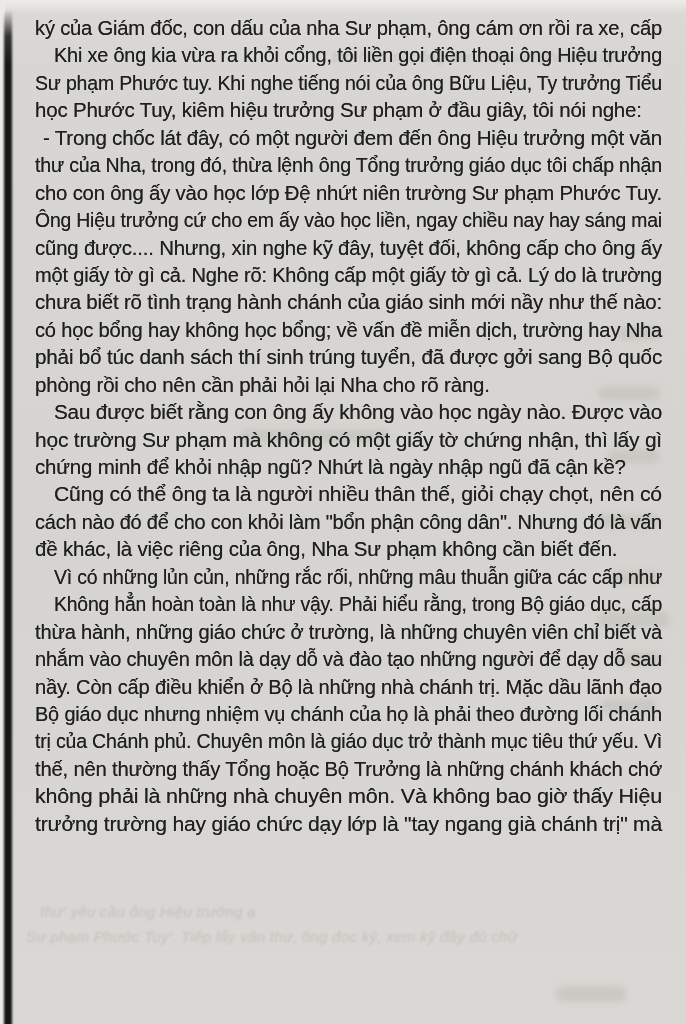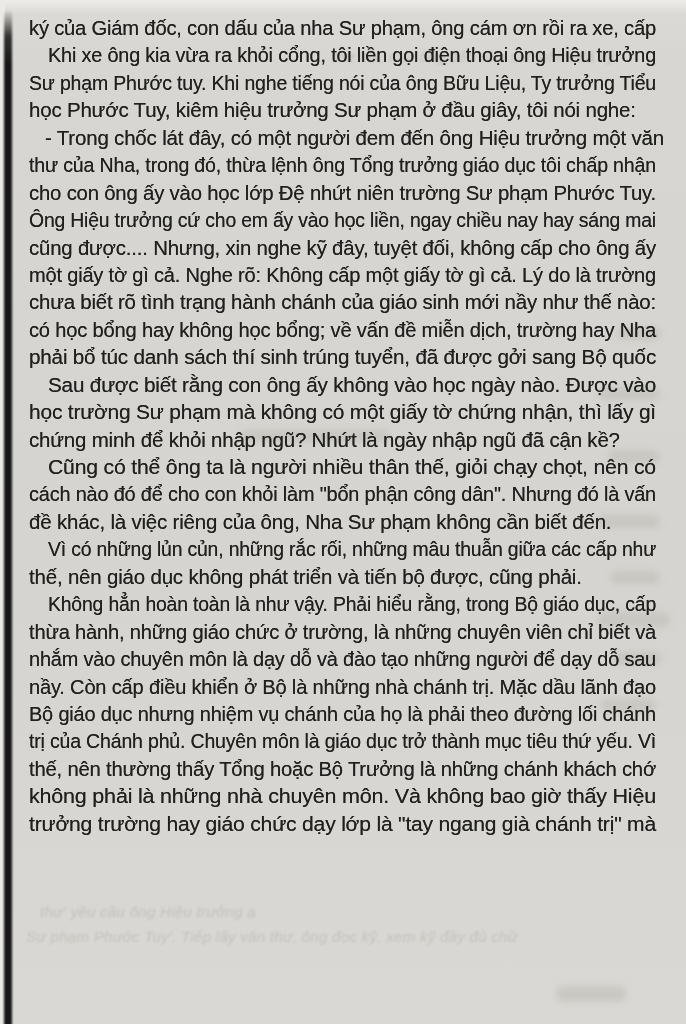--- a/index.html
+++ b/index.html
@@ -22,37 +22,37 @@
     position:absolute;left:0;top:0;width:5px;height:100%;
     background:#eceae6;
   }
   .spine{
     position:absolute;left:4px;top:10px;bottom:-6px;width:8px;
     background:linear-gradient(180deg,rgba(22,22,22,0) 0px,rgba(22,22,22,.85) 26px,var(--spine) 55px,var(--spine) 100%);
     filter:blur(1.1px);
     border-radius:4px;
   }
   .text-block{
-    position:absolute;left:29px;top:14px;width:627px;
+    position:absolute;left:35px;top:14px;width:627px;
     color:var(--ink);
   }
   .line{
     display:block;
     width:max-content;
     max-width:none;
     height:27.45px;
     line-height:27.45px;
     font-size:20.5px;
     letter-spacing:-0.2px;
     white-space:nowrap;
     transform-origin:0 50%;
     text-shadow:0 0 .6px rgba(25,25,25,.75);
   }
   .line.ind{margin-left:19px;}
-  .line.ind2{margin-left:16px;}
+  .line.ind2{margin-left:8px;}
   .footer{
     position:absolute;top:983px;left:62px;width:624px;
     text-align:center;
     font-size:21px;line-height:28px;
     color:var(--ink);
     text-shadow:0 0 .6px rgba(25,25,25,.7);
   }
   .bleed-layer{position:absolute;inset:0;pointer-events:none;}
   .bleed-text{
     position:absolute;
@@ -104,28 +104,28 @@
       <div class="line end">học Phước Tuy, kiêm hiệu trưởng Sư phạm ở đầu giây, tôi nói nghe:</div>
       <div class="line ind2" style="transform: scaleX(1.0008);">- Trong chốc lát đây, có một người đem đến ông Hiệu trưởng một văn</div>
       <div class="line" style="transform: scaleX(0.9565);">thư của Nha, trong đó, thừa lệnh ông Tổng trưởng giáo dục tôi chấp nhận</div>
       <div class="line" style="transform: scaleX(0.9917);">cho con ông ấy vào học lớp Đệ nhứt niên trường Sư phạm Phước Tuy.</div>
       <div class="line" style="transform: scaleX(0.946);">Ông Hiệu trưởng cứ cho em ấy vào học liền, ngay chiều nay hay sáng mai</div>
       <div class="line" style="transform: scaleX(0.9959);">cũng được.... Nhưng, xin nghe kỹ đây, tuyệt đối, không cấp cho ông ấy</div>
       <div class="line" style="transform: scaleX(0.9777);">một giấy tờ gì cả. Nghe rõ: Không cấp một giấy tờ gì cả. Lý do là trường</div>
       <div class="line" style="transform: scaleX(0.9971);">chưa biết rõ tình trạng hành chánh của giáo sinh mới nầy như thế nào:</div>
       <div class="line" style="transform: scaleX(0.9823);">có học bổng hay không học bổng; về vấn đề miễn dịch, trường hay Nha</div>
       <div class="line" style="transform: scaleX(1.0082);">phải bổ túc danh sách thí sinh trúng tuyển, đã được gởi sang Bộ quốc</div>
+      <div class="line end">phòng rồi cho nên cần phải hỏi lại Nha cho rõ ràng.</div>
       <div class="line ind" style="transform: scaleX(1.0108);">Sau được biết rằng con ông ấy không vào học ngày nào. Được vào</div>
       <div class="line" style="transform: scaleX(1.0221);">học trường Sư phạm mà không có một giấy tờ chứng nhận, thì lấy gì</div>
       <div class="line end">chứng minh để khỏi nhập ngũ? Nhứt là ngày nhập ngũ đã cận kề?</div>
       <div class="line ind" style="transform: scaleX(1.0353);">Cũng có thể ông ta là người nhiều thân thế, giỏi chạy chọt, nên có</div>
       <div class="line" style="transform: scaleX(0.9722);">cách nào đó để cho con khỏi làm "bổn phận công dân". Nhưng đó là vấn</div>
       <div class="line end">đề khác, là việc riêng của ông, Nha Sư phạm không cần biết đến.</div>
       <div class="line ind" style="transform: scaleX(0.9471);">Vì có những lủn củn, những rắc rối, những mâu thuẫn giữa các cấp như</div>
-      <div class="line end">thế, nên giáo dục không phát triển và tiến bộ được, cũng phải.</div>
       <div class="line ind" style="transform: scaleX(0.9468);">Không hẳn hoàn toàn là như vậy. Phải hiểu rằng, trong Bộ giáo dục, cấp</div>
       <div class="line" style="transform: scaleX(0.9812);">thừa hành, những giáo chức ở trường, là những chuyên viên chỉ biết và</div>
       <div class="line" style="transform: scaleX(0.9732);">nhắm vào chuyên môn là dạy dỗ và đào tạo những người để dạy dỗ sau</div>
       <div class="line" style="transform: scaleX(0.98);">nầy. Còn cấp điều khiển ở Bộ là những nhà chánh trị. Mặc dầu lãnh đạo</div>
       <div class="line" style="transform: scaleX(0.9737);">Bộ giáo dục nhưng nhiệm vụ chánh của họ là phải theo đường lối chánh</div>
       <div class="line" style="transform: scaleX(0.9532);">trị của Chánh phủ. Chuyên môn là giáo dục trở thành mục tiêu thứ yếu. Vì</div>
       <div class="line" style="transform: scaleX(0.9881);">thế, nên thường thấy Tổng hoặc Bộ Trưởng là những chánh khách chớ</div>
       <div class="line" style="transform: scaleX(1.0499);">không phải là những nhà chuyên môn. Và không bao giờ thấy Hiệu</div>
       <div class="line" style="transform: scaleX(1.0293);">trưởng trường hay giáo chức dạy lớp là "tay ngang già chánh trị" mà</div>
     </div>

